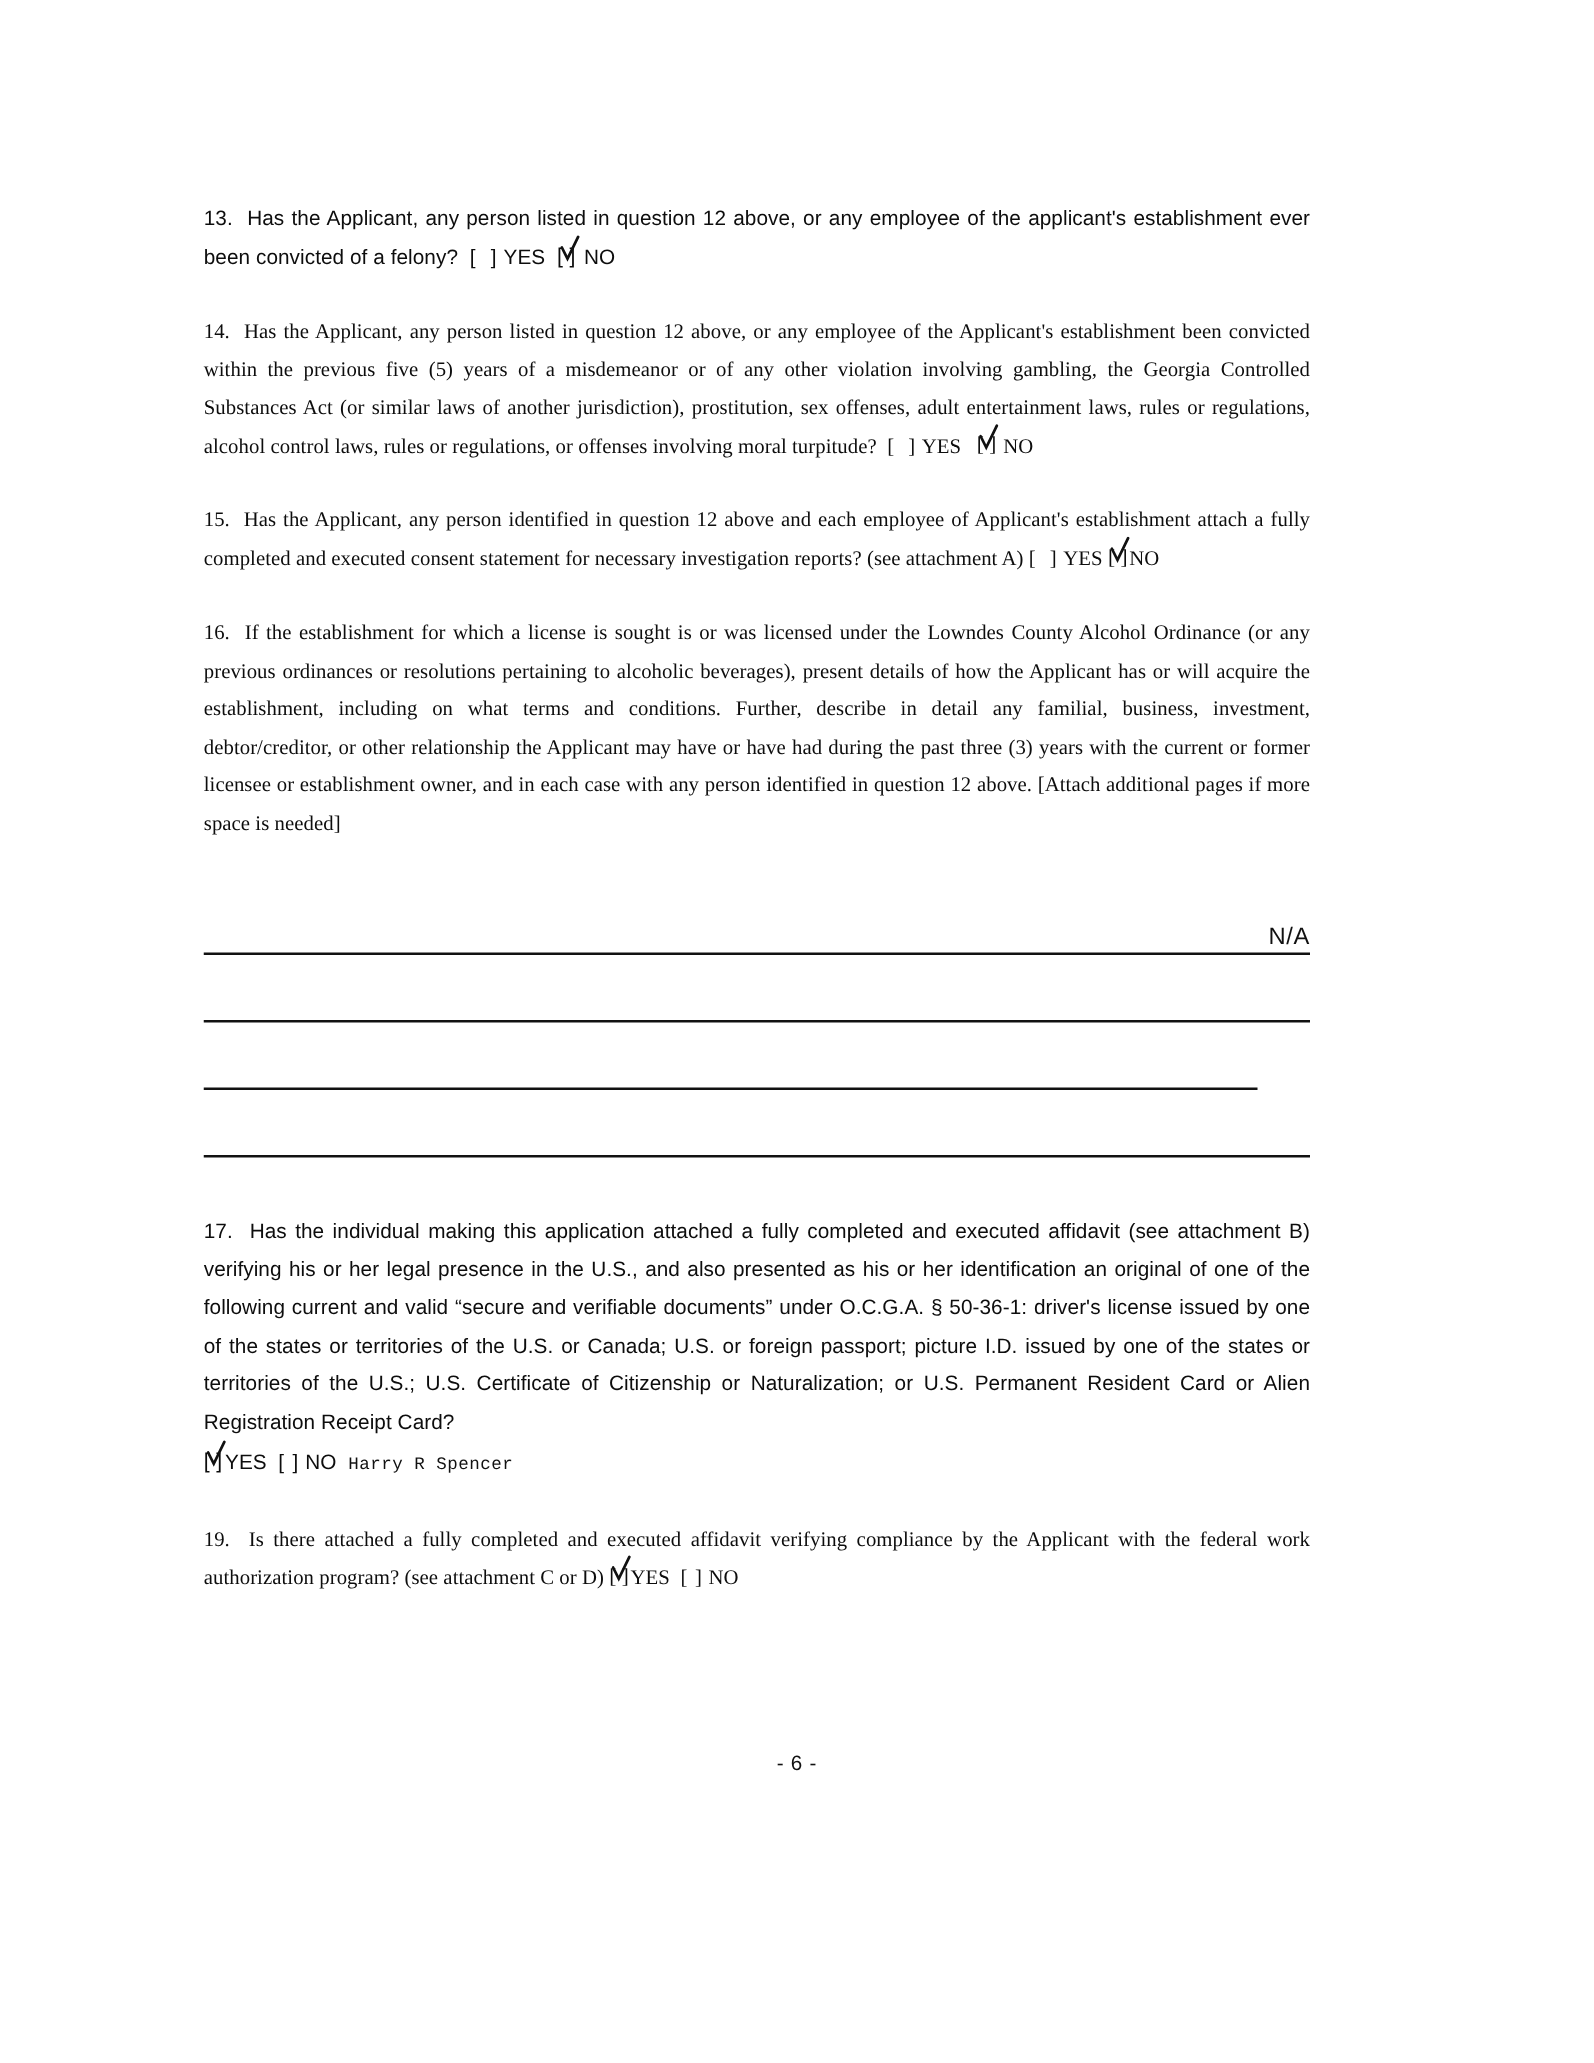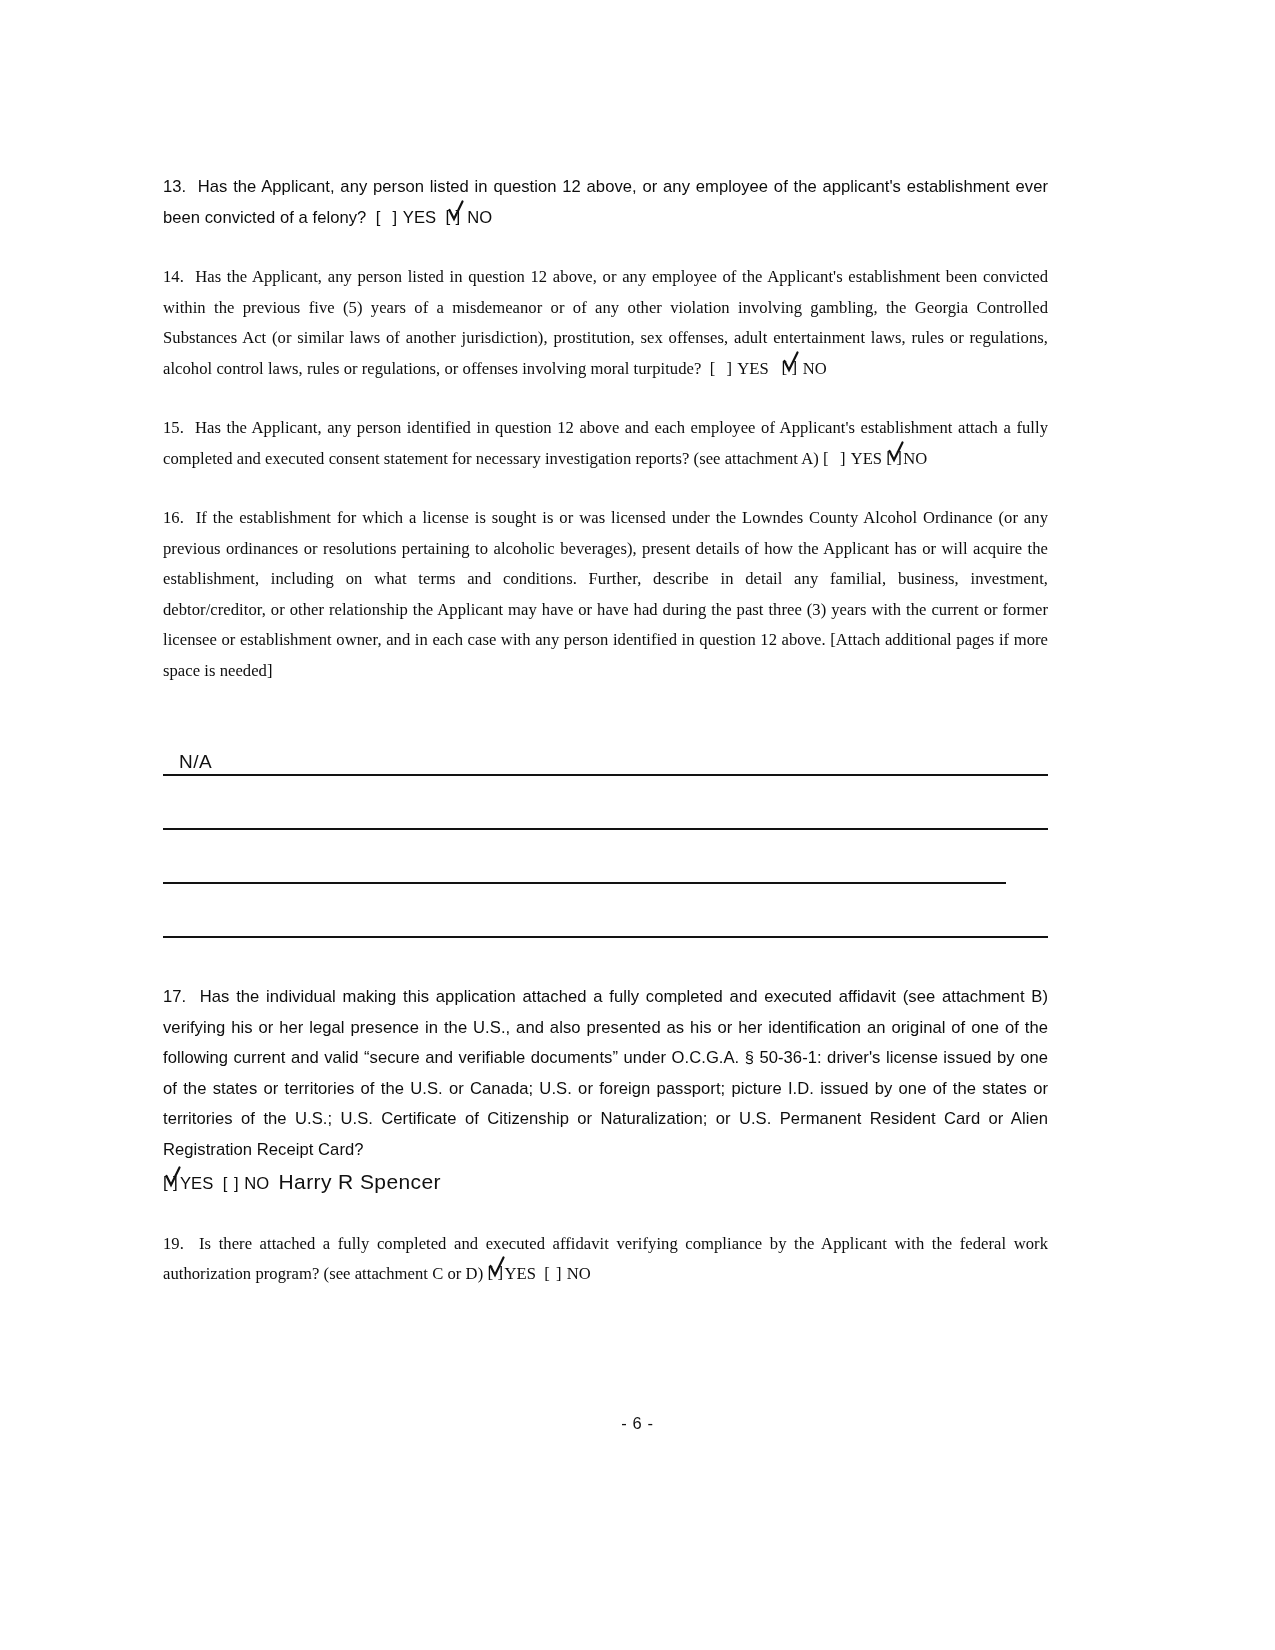--- a/index.html
+++ b/index.html
@@ -9,21 +9,21 @@
     background: #ffffff;
   }
   body {
     font-family: "Liberation Sans", sans-serif;
     color: #000000;
   }
   .page {
     position: relative;
     width: 1275px;
     height: 1584px;
-    margin: 12px auto;
+    margin: 0 auto;
     background: #ffffff;
     overflow: hidden;
   }
   .content {
     position: absolute;
     left: 163px;
     top: 160px;
     width: 885px;
   }
   .q {
@@ -83,30 +83,30 @@
     height: 2px;
     background: #121212;
     width: 100%;
   }
   .ansline .rule.short { width: 95.2%; }
   .ansline .value {
     position: absolute;
     left: 16px;
     right: 0;
     bottom: 3px;
-    text-align: left;
+    text-align: right;
     font-size: 19px;
     font-family: "Liberation Sans", sans-serif;
     color: #111;
     letter-spacing: 0.5px;
   }
 
   .handwritten {
-    font-family: Liberation Sans, sans-serif;
-    font-size: 21px;
+    font-family: Liberation Mono, monospace;
+    font-size: 14px;
     letter-spacing: 0.4px;
     color: #111;
   }
 
   .yesno-line {
     font-size: 16.6px;
     line-height: 30.5px;
     margin-top: 2px;
   }
 

